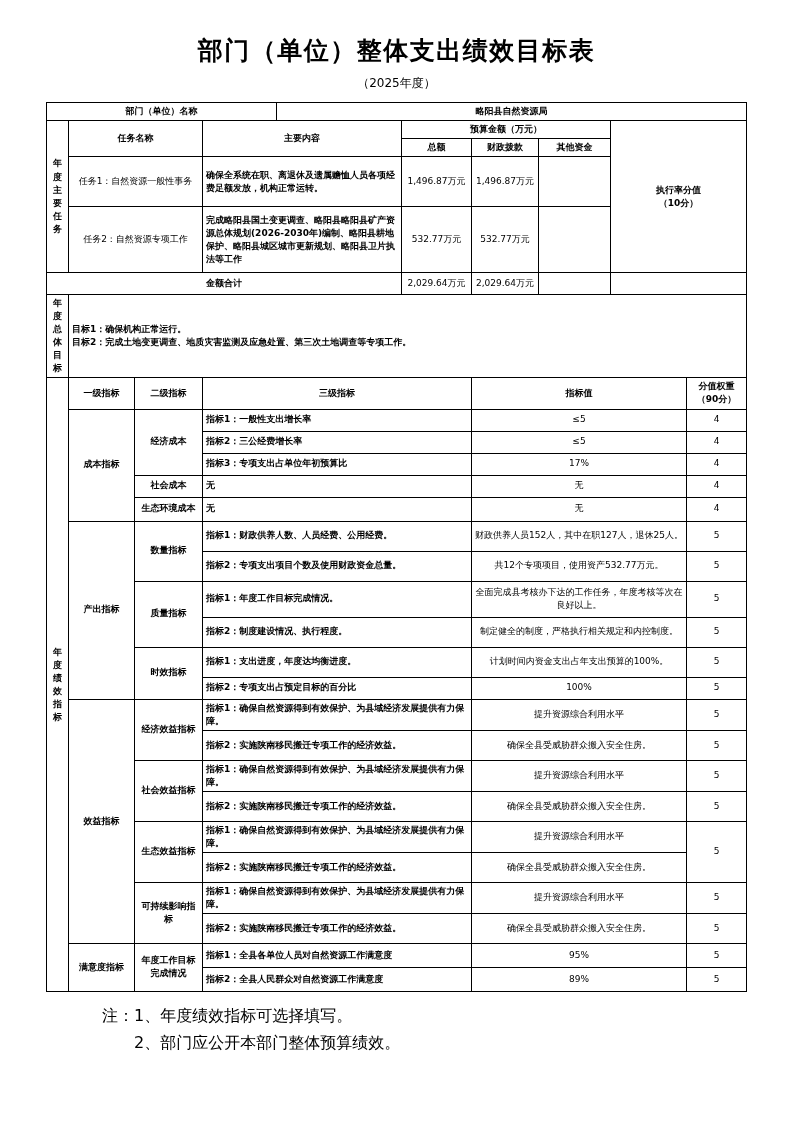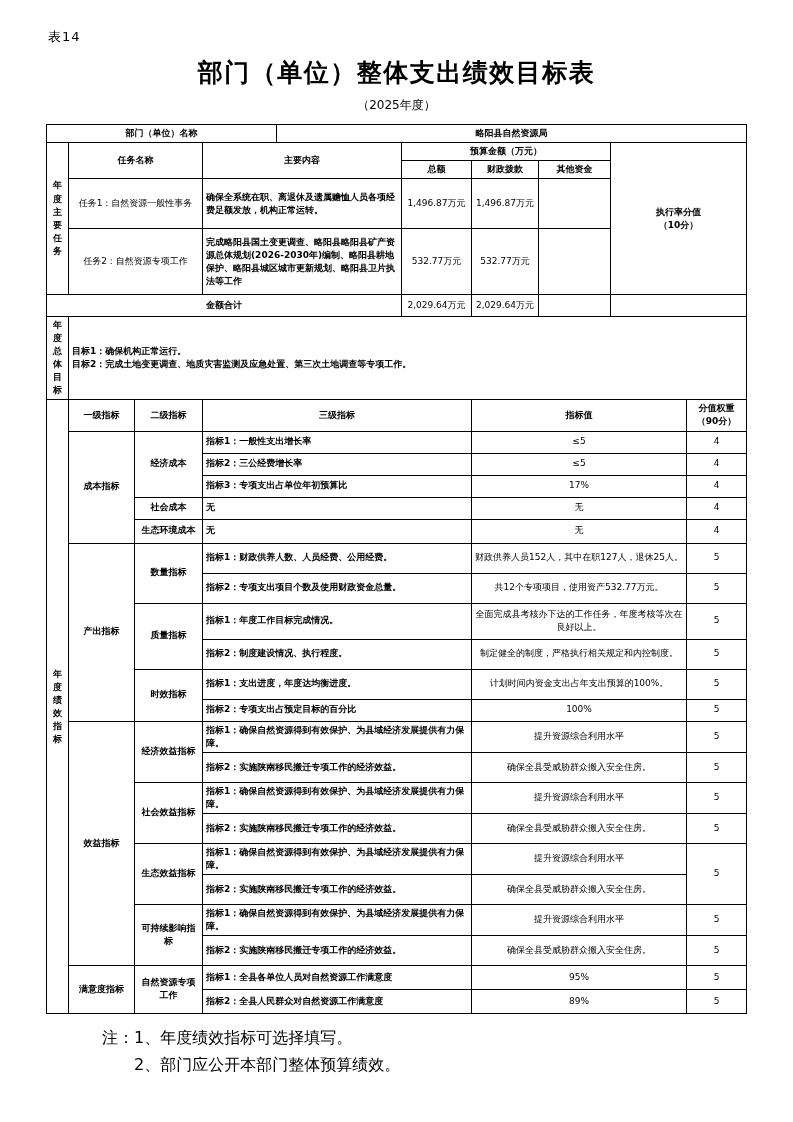--- a/index.html
+++ b/index.html
@@ -73,21 +73,20 @@
     font-size: 16px;
     line-height: 1.7;
   }
   .note div { white-space: pre; }
 </style>
 </head>
 <body>
 
 <div class="page">
 
-  <div class="form-no">表14</div>
   <div class="doc-title">部门（单位）整体支出绩效目标表</div>
   <div class="doc-subtitle">（2025年度）</div>
 
   <table class="main">
     <colgroup>
       <col style="width:22px">
       <col style="width:66px">
       <col style="width:68px">
       <col style="width:74px">
       <col style="width:125px">
@@ -292,21 +291,21 @@
         <td class="c mid">5</td>
       </tr>
       <tr style="height:30px">
         <td class="l tiny" colspan="3">指标2：实施陕南移民搬迁专项工作的经济效益。</td>
         <td class="c tiny" colspan="3">确保全县受威胁群众搬入安全住房。</td>
         <td class="c mid">5</td>
       </tr>
 
       <tr style="height:24px">
         <td class="c hdr" rowspan="2">满意度指标</td>
-        <td class="c hdr" rowspan="2">自然资源专项工作</td>
+        <td class="c hdr" rowspan="2">年度工作目标完成情况</td>
         <td class="l tiny" colspan="3">指标1：全县各单位人员对自然资源工作满意度</td>
         <td class="c tiny" colspan="3">95%</td>
         <td class="c mid">5</td>
       </tr>
       <tr style="height:24px">
         <td class="l tiny" colspan="3">指标2：全县人民群众对自然资源工作满意度</td>
         <td class="c tiny" colspan="3">89%</td>
         <td class="c mid">5</td>
       </tr>
     </tbody>

